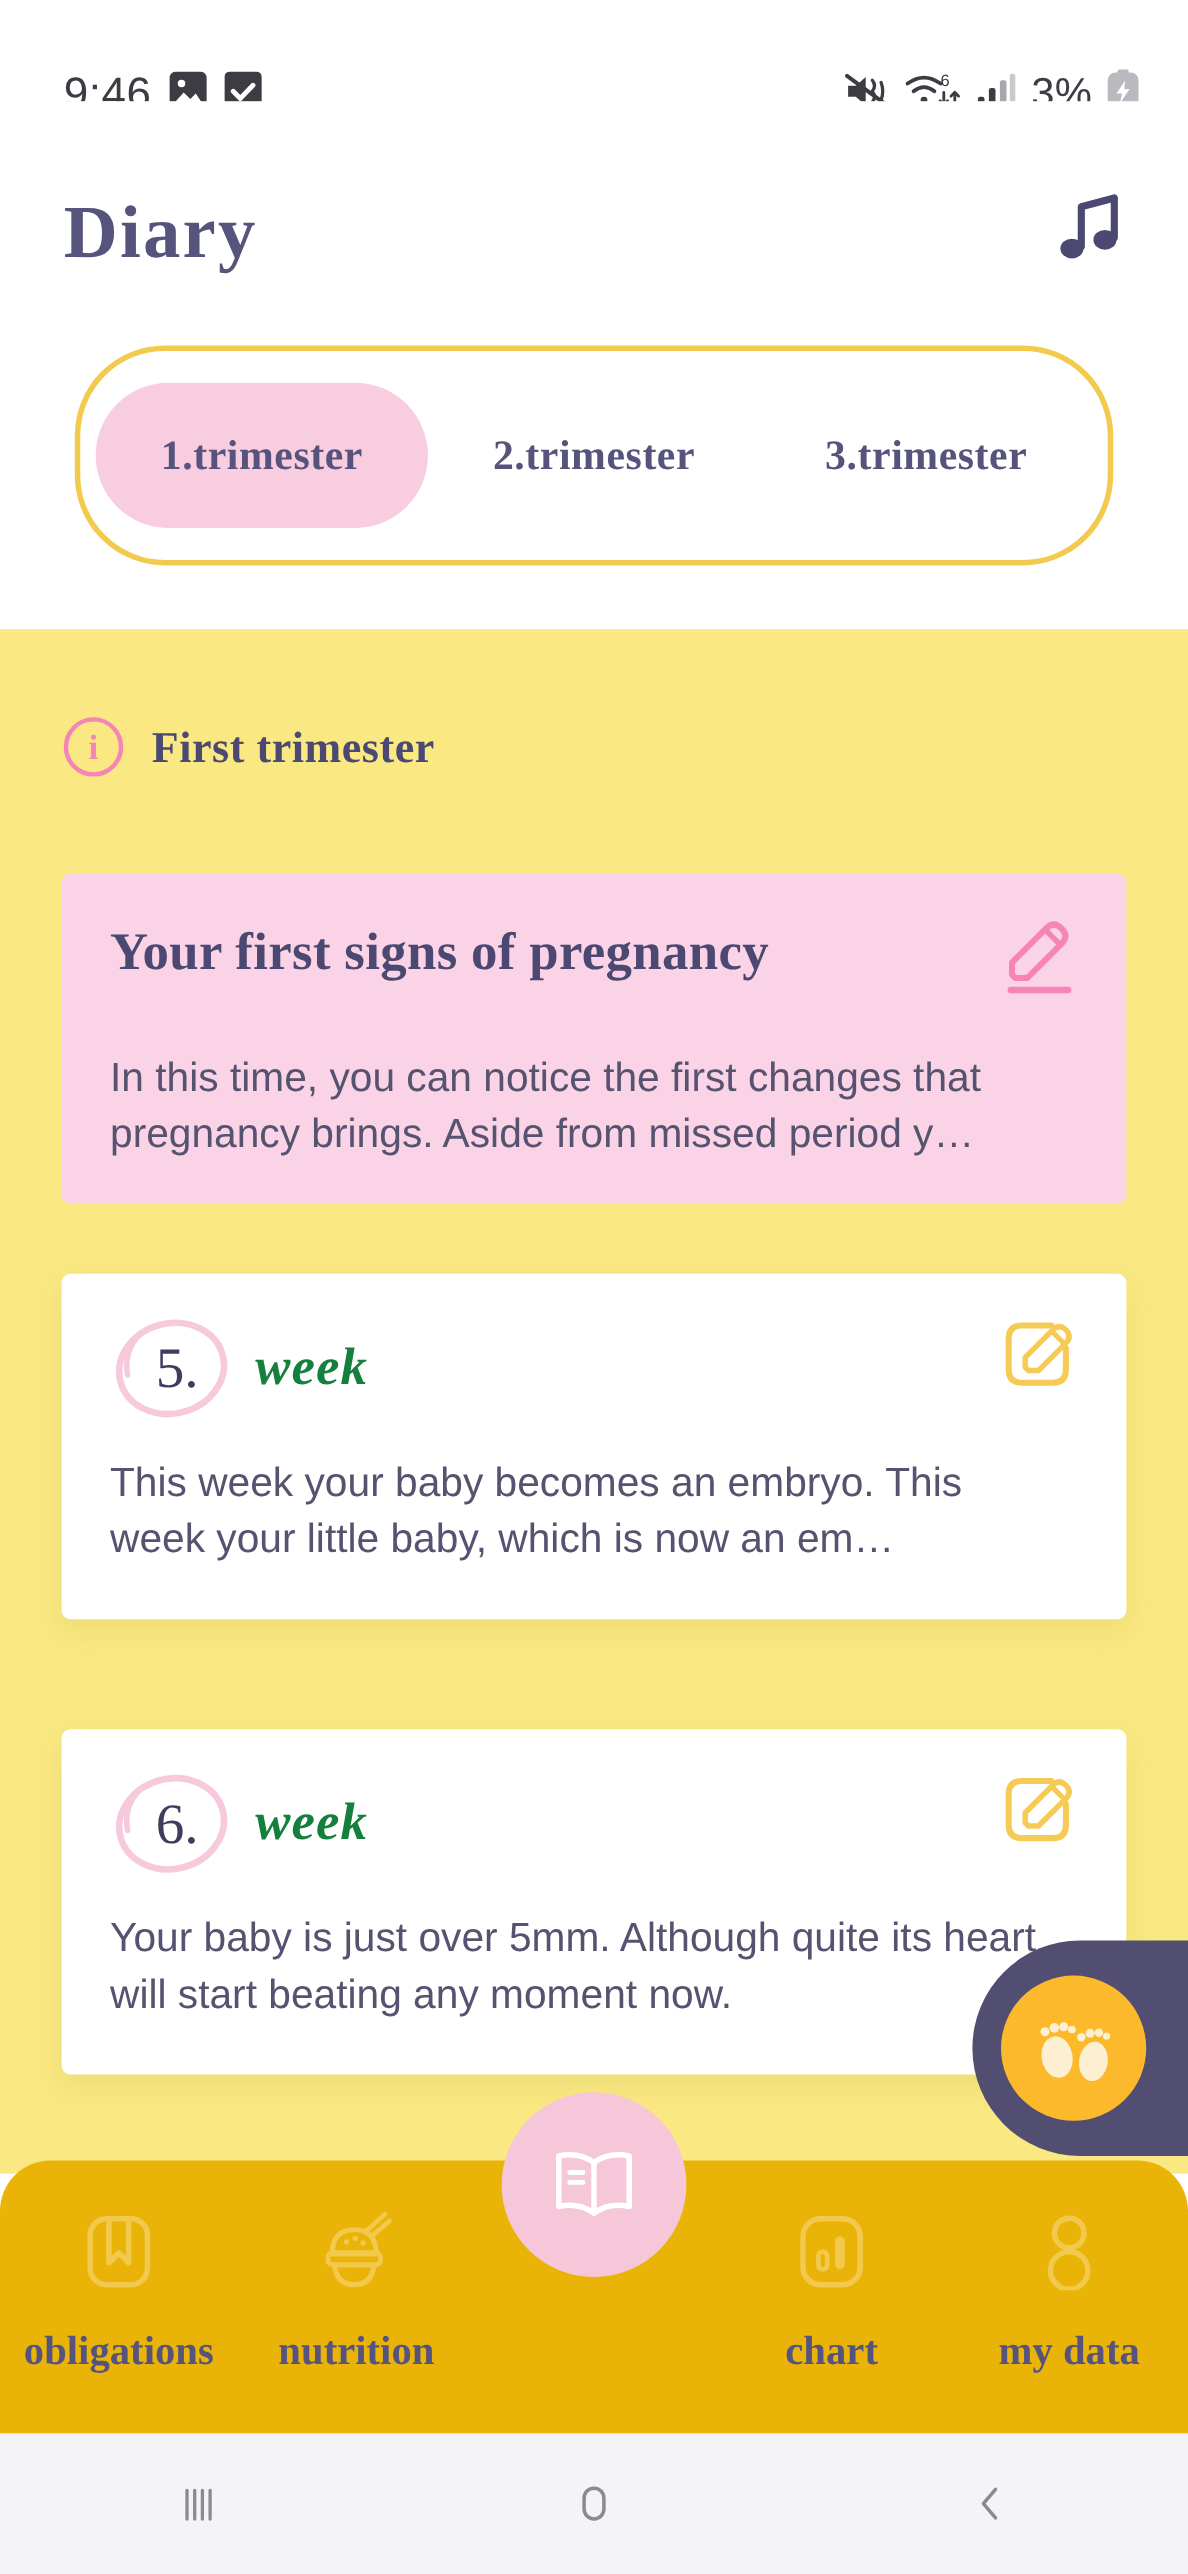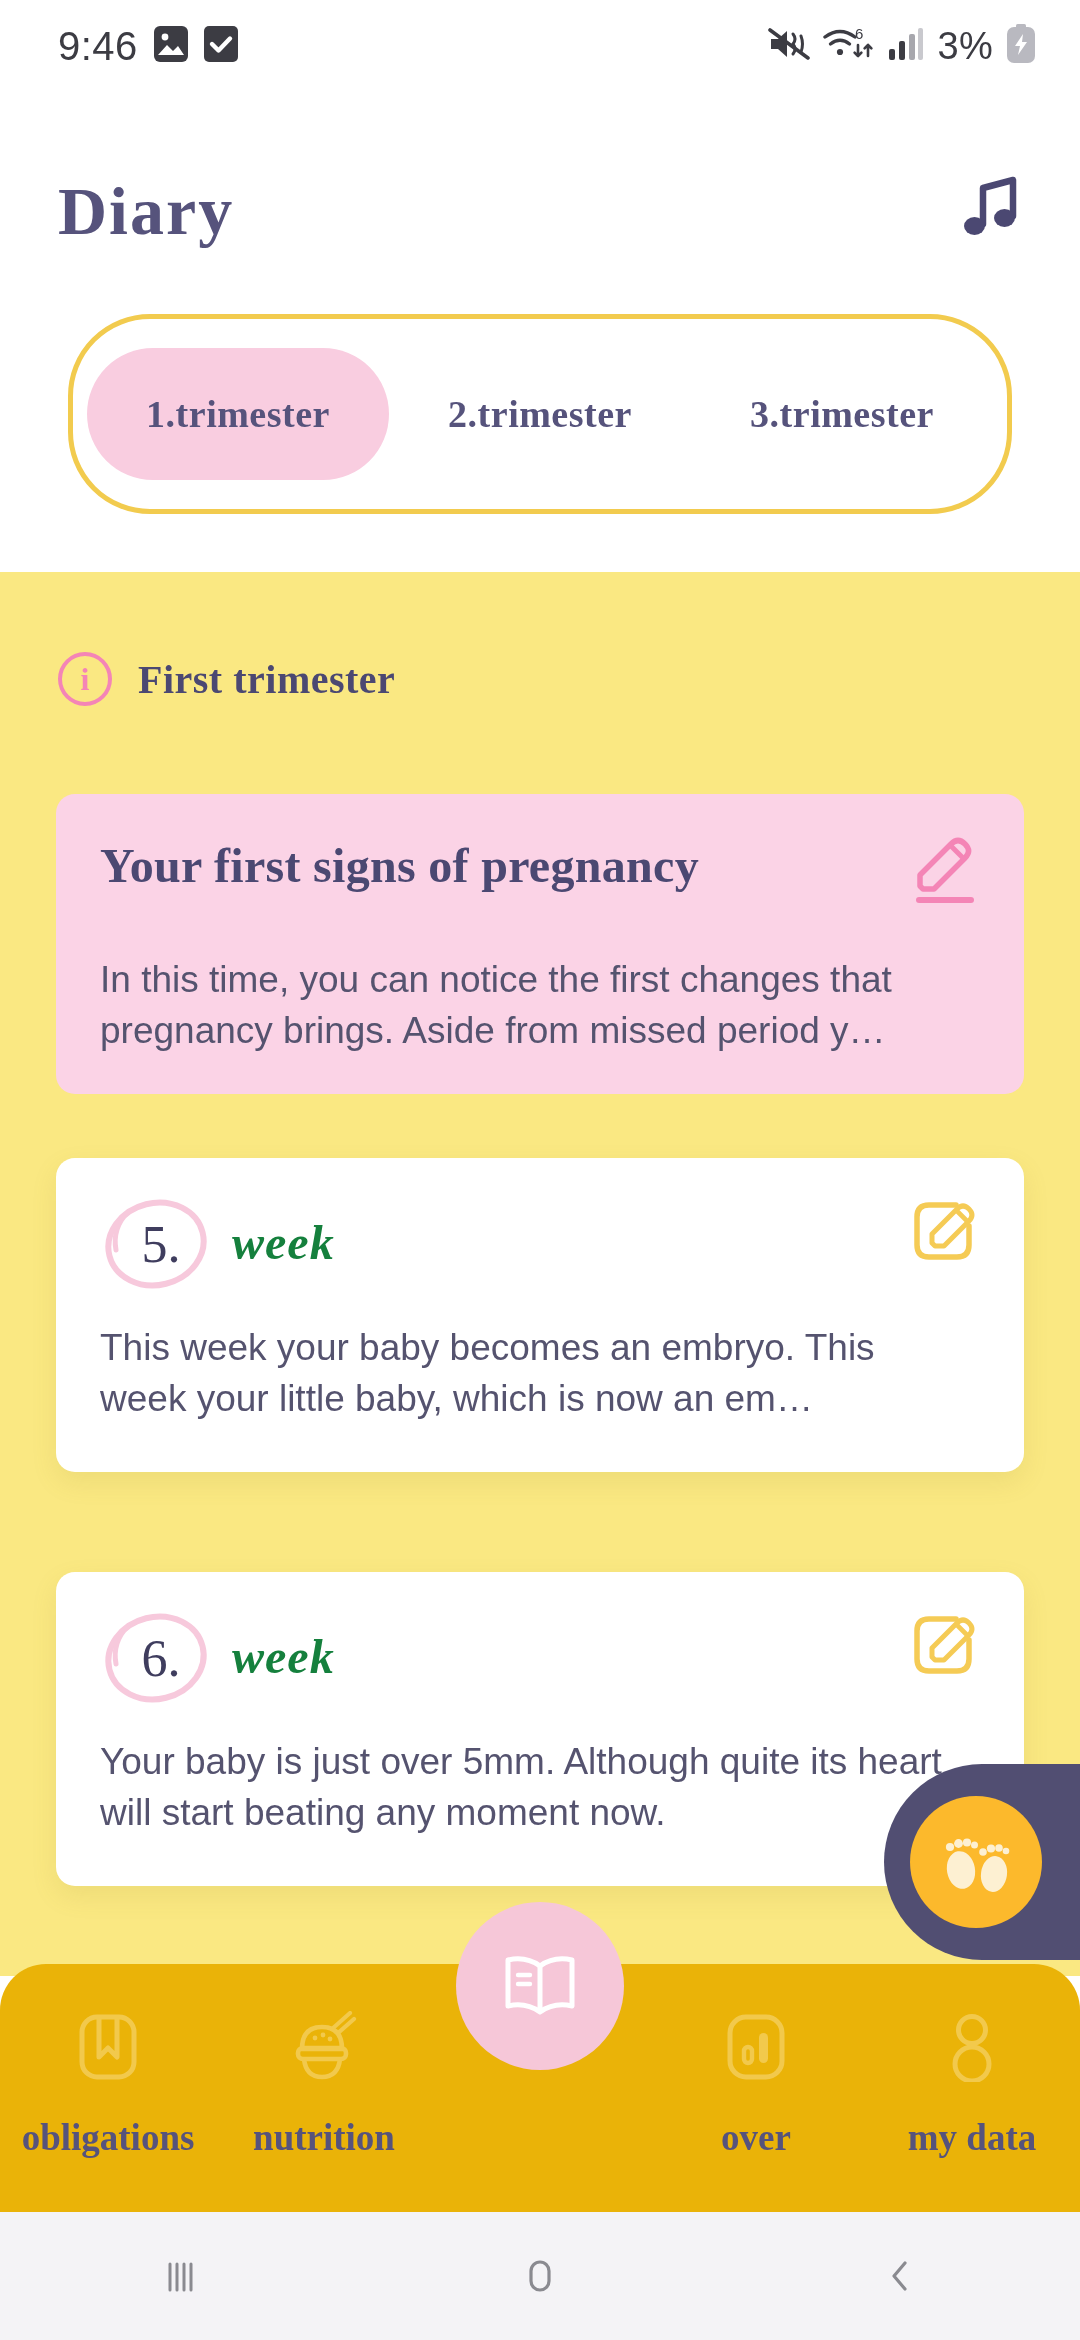--- a/index.html
+++ b/index.html
@@ -16,24 +16,24 @@
     position: relative;
     width: 1080px;
     height: 2340px;
     background: #ffffff;
     overflow: hidden;
   }
 
   
   #status-bar {
     position: absolute;
-    left: 0; top: 0;
+    left: 0; top: 16px;
     width: 1080px; height: 92px;
     display: flex;
-    align-items: center;
+    align-items: flex-end;
     justify-content: space-between;
     padding: 0 44px 0 58px;
     background: #ffffff;
   }
   .sb-left { display: flex; align-items: center; gap: 16px; }
   .sb-clock {
     font-size: 40px;
     color: #3c3c43;
     font-family: "Liberation Sans", sans-serif;
     letter-spacing: 0.5px;
@@ -133,21 +133,21 @@
     font-size: 40px;
     color: #4b4872;
     letter-spacing: 0.5px;
   }
 
   
   .card {
     position: absolute;
     left: 56px;
     width: 968px;
-    border-radius: 19px;
+    border-radius: 8px;
   }
   .card.pink {
     top: 222px;
     height: 300px;
     background: #fbd3e6;
   }
   .card.white {
     background: #ffffff;
     height: 314px;
     box-shadow: 0 10px 26px rgba(150,130,40,0.12);
@@ -510,21 +510,21 @@
       </div>
 
       <div class="nav-item">
         <div class="nav-icon">
           <svg width="62" height="68" viewBox="0 0 62 68">
             <rect x="5" y="4" width="52" height="60" rx="16" stroke="#f2c94c" stroke-width="5" fill="none"></rect>
             <rect x="19" y="34" width="8" height="16" rx="4" stroke="#f2c94c" stroke-width="4.4" fill="none"></rect>
             <rect x="34" y="20" width="9" height="30" rx="4.5" fill="#f2c94c"></rect>
           </svg>
         </div>
-        <div class="nav-label">over</div>
+        <div class="nav-label">chart</div>
       </div>
 
       <div class="nav-item">
         <div class="nav-icon">
           <svg width="62" height="70" viewBox="0 0 62 70">
             <circle cx="31" cy="18" r="13.5" stroke="#f2c94c" stroke-width="5" fill="none"></circle>
             <circle cx="31" cy="52" r="17" stroke="#f2c94c" stroke-width="5" fill="none"></circle>
           </svg>
         </div>
         <div class="nav-label">my data</div>

